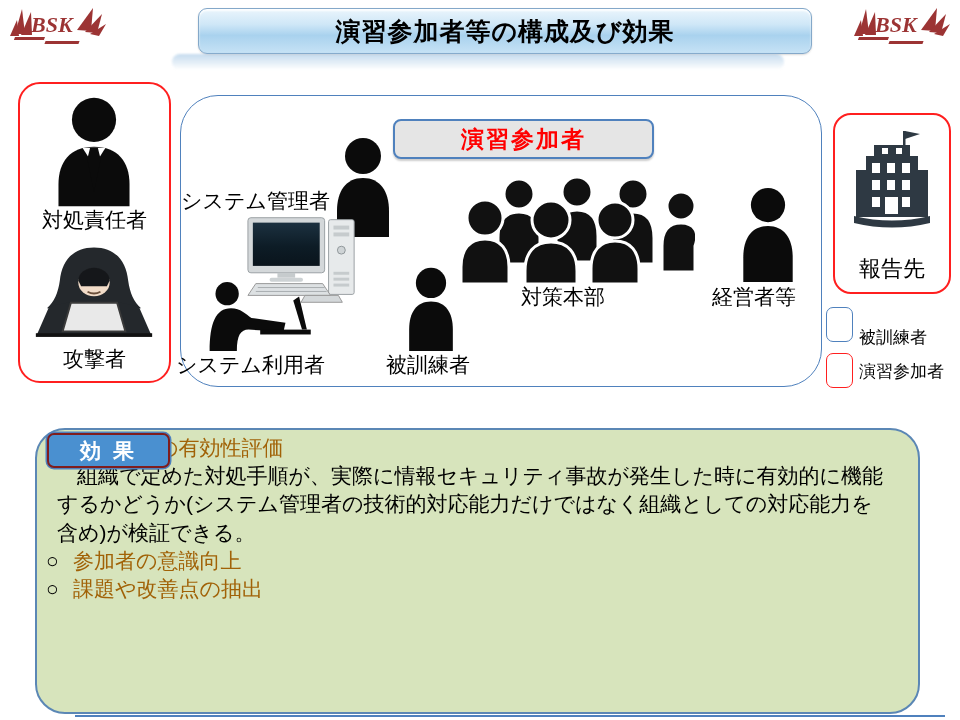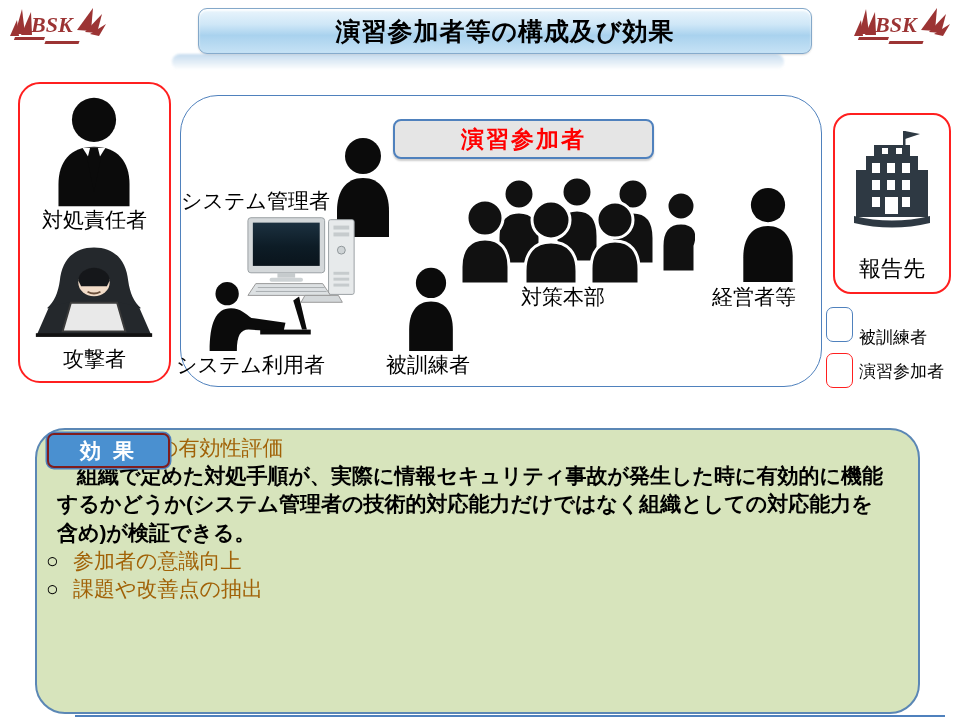--- a/index.html
+++ b/index.html
@@ -69,21 +69,21 @@
   
   .green-box{
     left:35px;top:428px;width:885px;height:286px;box-sizing:border-box;
     background:#d7e4bc;border:2px solid #5b87b5;border-radius:30px;
     padding:4px 28px 0 9px;
   }
   .effect-heading{display:flex;font-size:21px;line-height:28px;}
   .effect-bullet{width:27px;text-align:left;flex:none;color:#000;}
   .effect-heading-text{color:#a16207;margin-left:0;}
   .effect-body{font-size:21px;line-height:28.4px;margin:0 0 0 11px;text-indent:20px;
-    letter-spacing:0px;font-weight:bold;}
+    letter-spacing:0px;}
 
   .bottom-line{left:75px;top:715px;width:870px;height:2px;background:#4f81bd;}
 
   .icon-svg{display:block;width:100%;height:100%;}
 </style>
 </head>
 <body>
 
 <div class="slide">
 

